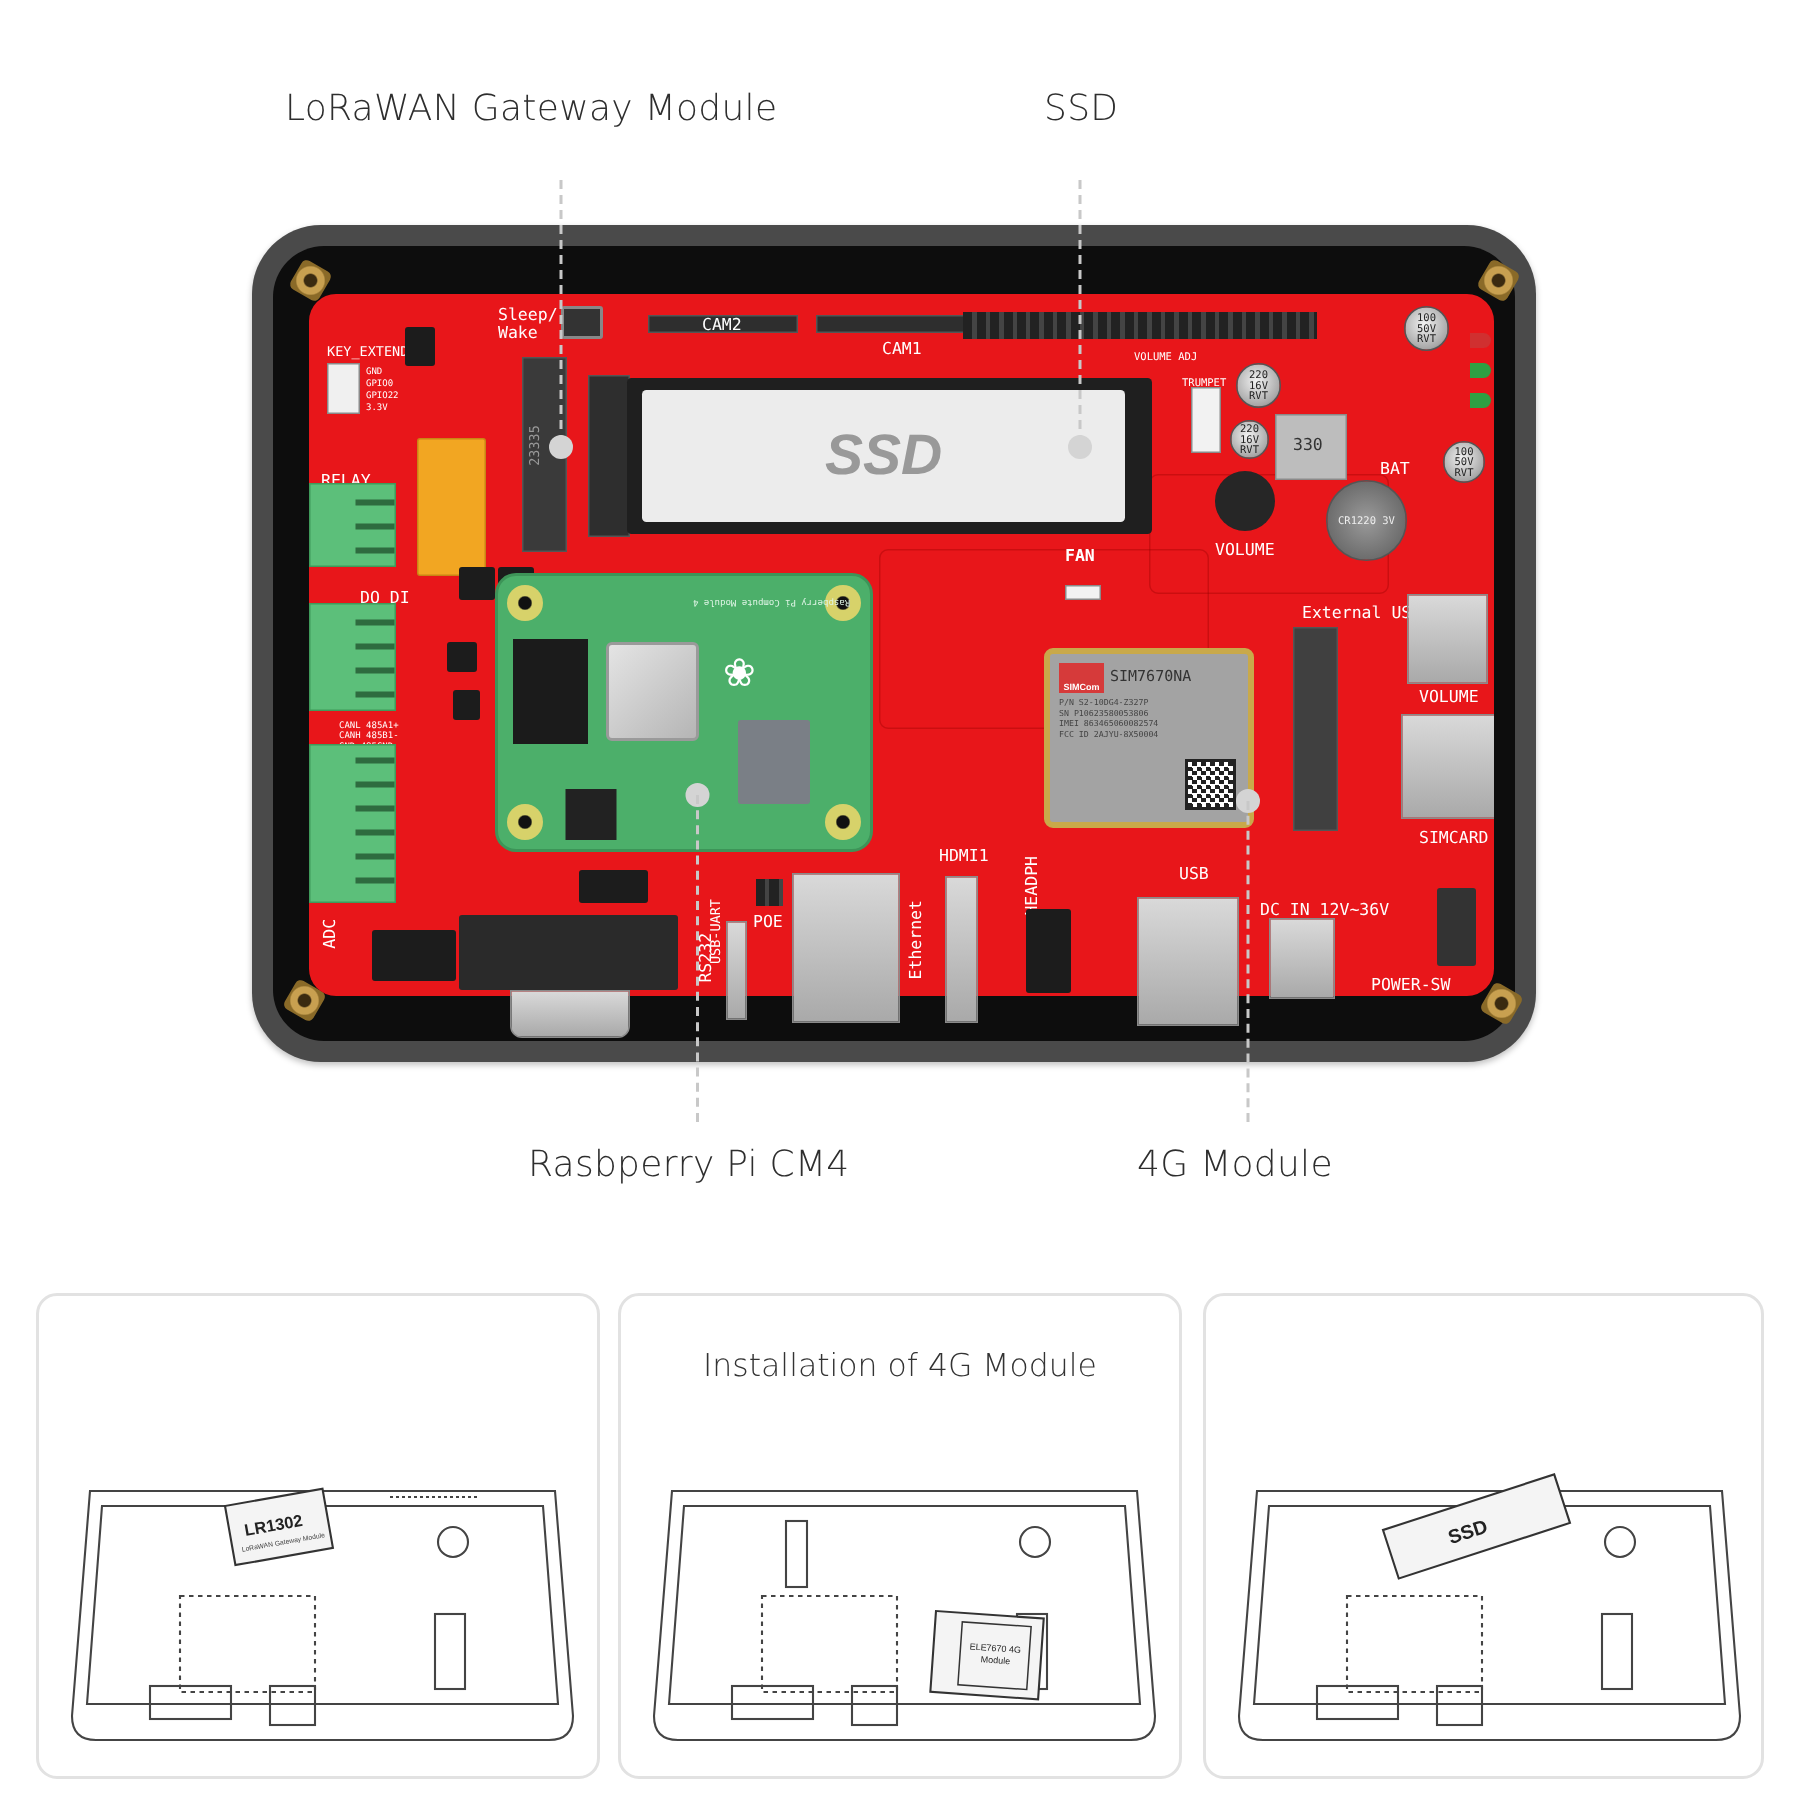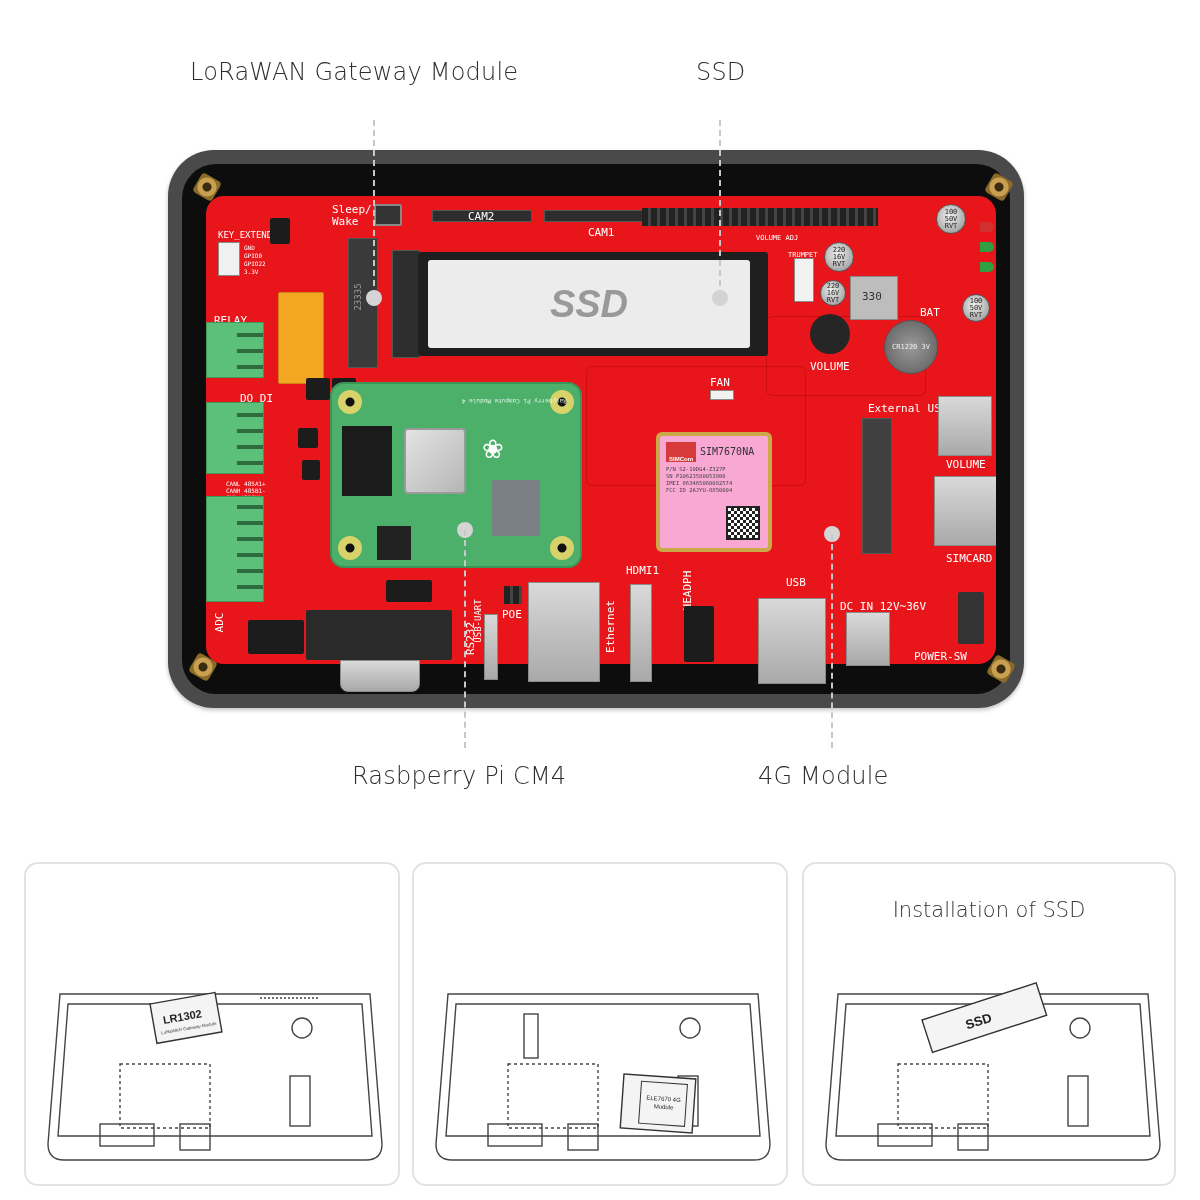--- a/index.html
+++ b/index.html
@@ -38,21 +38,21 @@
   
   .cm4 { position: absolute; left: 330px; top: 382px; width: 252px; height: 186px; background: #4caf6a; border-radius: 14px; border: 2px solid #3d9458; }
   .cm4 .hole { position: absolute; width: 24px; height: 24px; border-radius: 50%; background: radial-gradient(circle, #111 0 4px, #d7d26a 5px); }
   .cm4 .soc { position: absolute; left: 132px; top: 48px; width: 62px; height: 66px; background: linear-gradient(135deg, #e4e4e4, #b5b5b5); border: 2px solid #9a9a9a; border-radius: 4px; }
   .cm4 .ram { position: absolute; left: 10px; top: 42px; width: 50px; height: 70px; background: #1b1b1b; }
   .cm4 .wifi { position: absolute; left: 160px; top: 96px; width: 48px; height: 56px; background: #7a7f86; border-radius: 2px; }
   .cm4 .emmc { position: absolute; left: 45px; top: 142px; width: 34px; height: 34px; background: #222; }
   .cm4 .rpi-logo { position: absolute; left: 150px; top: 50px; font-size: 26px; color: #ffffff; }
 
   
-  .sim-module { position: absolute; left: 656px; top: 432px; width: 116px; height: 120px; background: #f9a8d4; border: 4px solid #c9a94a; border-radius: 6px; }
+  .sim-module { position: absolute; left: 696px; top: 432px; width: 140px; height: 120px; background: #a3a3a3; border: 4px solid #c9a94a; border-radius: 6px; }
   .sim-module .brand { position: absolute; left: 6px; top: 6px; width: 30px; height: 20px; background: #d63a3a; color: #fff; font-size: 6px; display: flex; align-items: flex-end; justify-content: center; font-family: "Liberation Sans", sans-serif; font-weight: bold; }
   .sim-module .model { position: absolute; left: 40px; top: 10px; font-size: 10px; font-family: "DejaVu Sans Mono", monospace; color: #333; }
   .sim-module .info { position: absolute; left: 6px; top: 30px; font-size: 5.5px; line-height: 7px; font-family: "DejaVu Sans Mono", monospace; color: #444; white-space: pre; }
   .sim-module .qr { position: absolute; right: 8px; bottom: 8px; width: 34px; height: 34px; background: repeating-conic-gradient(#222 0 25%, #fff 0 50%) 0 0/6px 6px; border: 2px solid #222; }
 
   
   .card { position: absolute; top: 862px; width: 376px; height: 324px; border: 2px solid #e2e2e2; border-radius: 14px; background: #fff; }
   .card-title { position: absolute; top: 18px; left: 0; right: 0; text-align: center; font-size: 21px; font-weight: 300; color: #333; line-height: 28px; white-space: pre-line; }
   .card svg { position: absolute; left: 14px; top: 100px; }
 </style>
@@ -154,21 +154,21 @@
     </div>
   <div class="cap" style="left:756px; top:98px; width:28px; height:28px;">
       <span>100 50V RVT</span>
     </div>
   <div class="metal" style="left:588px; top:62px; width:20px; height:44px; background:#f2f2f2;"></div>
 
   <div class="chip" style="left:774px; top:26px; width:14px; height:10px; background:#d03030; border-radius:0 5px 5px 0;"></div>
   <div class="chip" style="left:774px; top:46px; width:14px; height:10px; background:#2ea043; border-radius:0 5px 5px 0;"></div>
   <div class="chip" style="left:774px; top:66px; width:14px; height:10px; background:#2ea043; border-radius:0 5px 5px 0;"></div>
 
-  <div class="silk lg" style="left:504px; top:180px;">FAN</div>
+  <div class="silk lg" style="left:504px; top:168px;font-weight:bold;">FAN</div>
   <div class="metal" style="left:504px; top:194px; width:24px; height:10px; background:#f2f2f2;"></div>
 
   <div class="silk lg" style="left:662px; top:206px;">External USB</div>
   <div class="ssd-slot" style="left:656px; top:222px; width:30px; height:136px; background:#404040;"></div>
 
   <div class="metal" style="left:732px; top:200px; width:54px; height:60px;"></div>
   <div class="silk lg" style="left:740px; top:262px;">VOLUME</div>
   <div class="metal" style="left:728px; top:280px; width:64px; height:70px;"></div>
   <div class="silk lg" style="left:740px; top:356px;">SIMCARD</div>
 
@@ -247,20 +247,21 @@
     </g>
     <g transform="translate(110 40) rotate(-10)">
       <rect x="0" y="0" width="66" height="40" fill="#f4f4f4" stroke="#333" stroke-width="1.4"></rect>
       <text x="10" y="22" font-size="11" font-weight="bold" font-family="Liberation Sans, sans-serif" fill="#222">LR1302</text>
       <text x="6" y="32" font-size="4.5" font-family="Liberation Sans, sans-serif" fill="#444">LoRaWAN Gateway Module</text>
     </g>
   </svg>
 </div>
 
 <div class="card" style="left:412px;">
+  <div class="card-title" style="top:32px;">Installation of 4G Module</div>
   <svg width="350" height="210" viewBox="0 0 350 210">
     <g fill="none" stroke="#444" stroke-width="1.4">
       <path d="M20 30 L330 30 L342 180 Q342 196 326 196 L24 196 Q8 196 8 180 Z"></path>
       <path d="M28 40 L322 40 L332 172 L18 172 Z"></path>
       <rect x="80" y="100" width="90" height="64" stroke-dasharray="3 3"></rect>
       <rect x="60" y="160" width="54" height="22"></rect>
       <rect x="140" y="160" width="30" height="26"></rect>
       <rect x="250" y="112" width="20" height="50"></rect>
       <circle cx="262" cy="64" r="10"></circle>
       <rect x="96" y="50" width="14" height="44"></rect>
@@ -268,21 +269,20 @@
     <g transform="translate(196 110) rotate(4)">
       <rect x="0" y="0" width="72" height="54" fill="#f4f4f4" stroke="#333" stroke-width="1.4"></rect>
       <rect x="18" y="6" width="46" height="42" fill="none" stroke="#333"></rect>
       <text x="24" y="24" font-size="6" font-family="Liberation Sans, sans-serif" fill="#222">ELE7670 4G</text>
       <text x="32" y="32" font-size="6" font-family="Liberation Sans, sans-serif" fill="#222">Module</text>
     </g>
   </svg>
 </div>
 
 <div class="card" style="left:802px; width:374px;">
-  <div class="card-title" style="top:32px;">Installation of SSD</div>
   <svg width="350" height="210" viewBox="0 0 350 210">
     <g fill="none" stroke="#444" stroke-width="1.4">
       <path d="M20 30 L330 30 L342 180 Q342 196 326 196 L24 196 Q8 196 8 180 Z"></path>
       <path d="M28 40 L322 40 L332 172 L18 172 Z"></path>
       <rect x="80" y="100" width="90" height="64" stroke-dasharray="3 3"></rect>
       <rect x="60" y="160" width="54" height="22"></rect>
       <rect x="140" y="160" width="30" height="26"></rect>
       <rect x="250" y="112" width="20" height="50"></rect>
       <circle cx="262" cy="64" r="10"></circle>
     </g>

